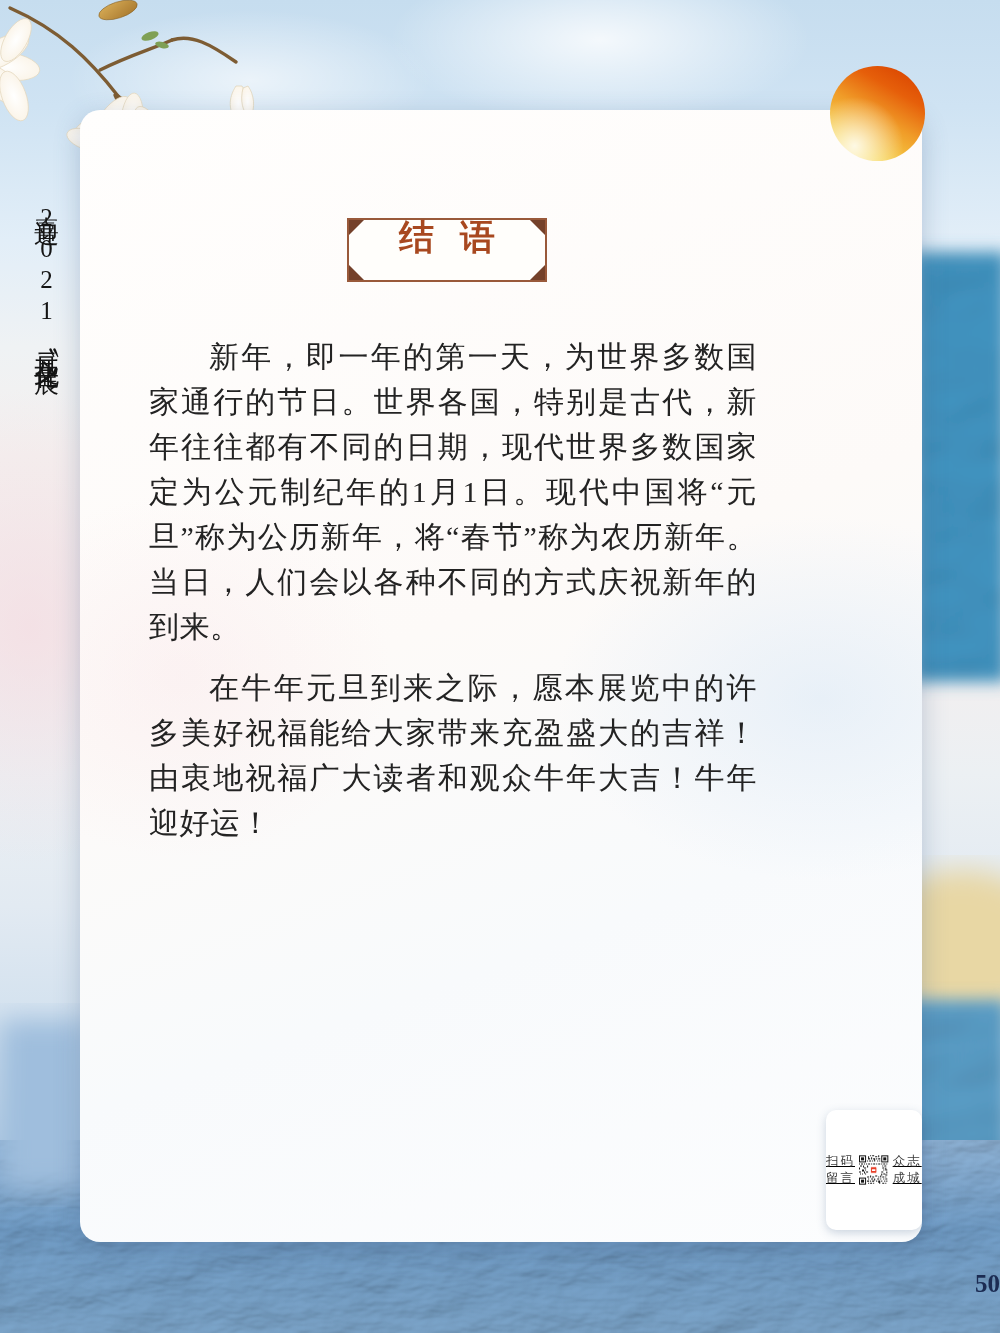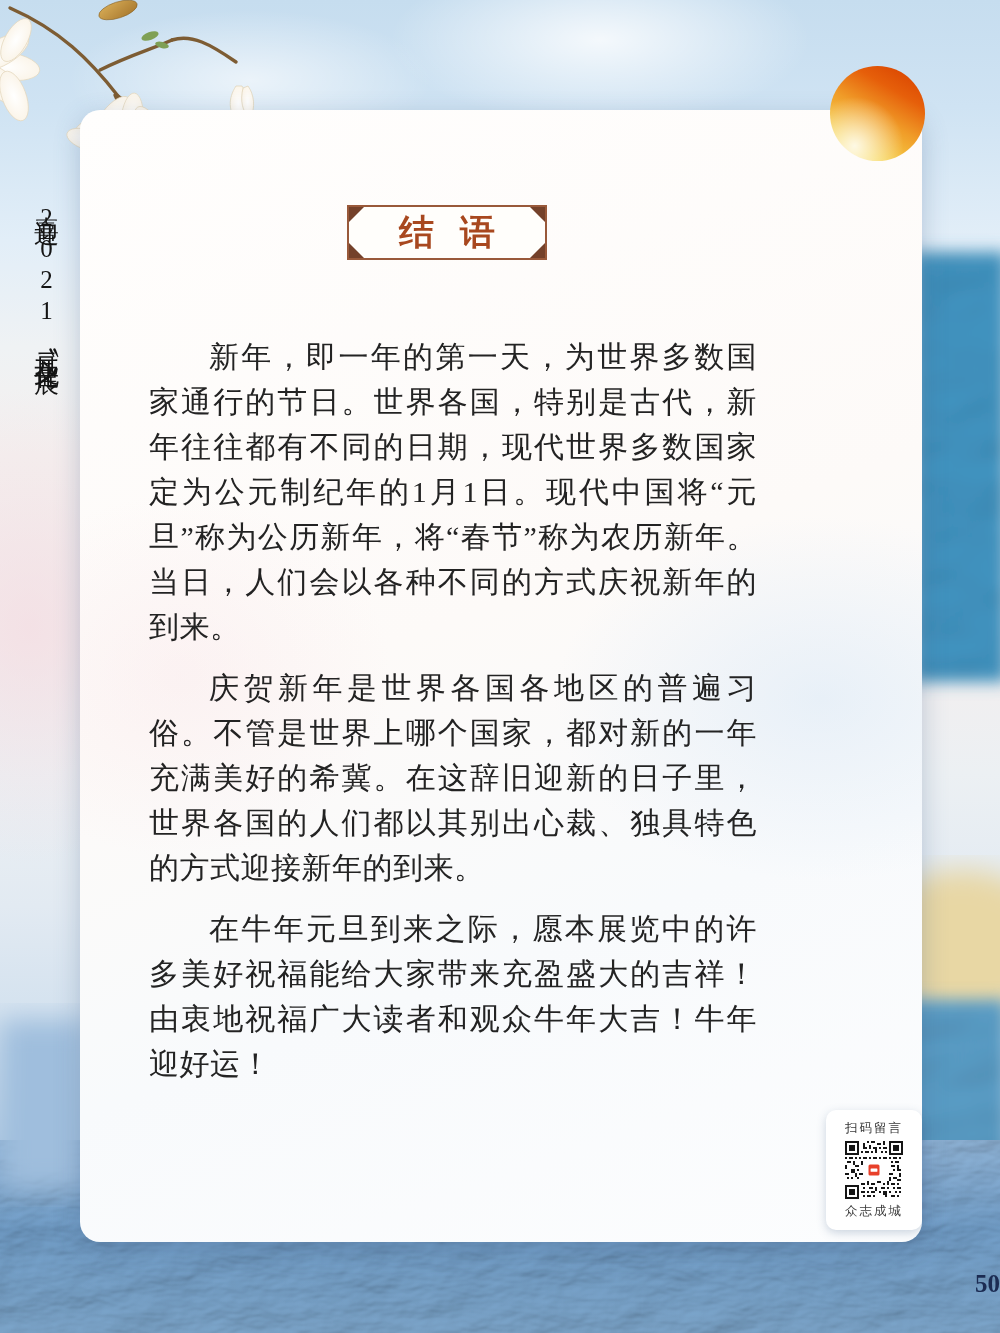--- a/index.html
+++ b/index.html
@@ -26,23 +26,23 @@
     position:absolute;left:80px;top:110px;width:842px;height:1132px;z-index:3;
     border-radius:20px;
     background:
       radial-gradient(ellipse 300px 260px at 12% 50%, rgba(248,226,230,.35), rgba(248,226,230,0) 70%),
       radial-gradient(ellipse 380px 260px at 88% 52%, rgba(214,230,245,.5), rgba(214,230,245,0) 70%),
       linear-gradient(160deg,#fffefd 0%,#fdfaf8 45%,#f8fafc 70%,#fcfdfe 100%);
     box-shadow:0 8px 26px rgba(70,100,140,.30);
   }
 
   .title-box{
-    position:absolute;left:267px;top:95px;width:200px;height:55px;
+    position:absolute;left:267px;top:108px;width:200px;height:64px;
     background:#fffefb;border:2px solid #99593a;box-sizing:border-box;
-    display:flex;align-items:center;justify-content:center;
+    display:flex;justify-content:center;
   }
   .title-box .txt{
     font-size:35px;font-weight:700;color:#a8481f;
     letter-spacing:26px;text-indent:26px;line-height:1;
   }
   .tb-corner{position:absolute;width:0;height:0;}
   .tb-tl{left:0;top:0;border-top:15px solid #74412a;border-right:15px solid transparent;}
   .tb-tr{right:0;top:0;border-top:15px solid #74412a;border-left:15px solid transparent;}
   .tb-bl{left:0;bottom:0;border-bottom:15px solid #74412a;border-right:15px solid transparent;}
   .tb-br{right:0;bottom:0;border-bottom:15px solid #74412a;border-left:15px solid transparent;}
@@ -75,21 +75,21 @@
   .vtitle-outer{
     left:894px;top:182px;font-size:80px;letter-spacing:12px;
     background-image:linear-gradient(180deg,#a04aa4 0%,#c23f93 42%,#d84485 75%,#df5a92 100%);
     -webkit-background-clip:text;background-clip:text;
     filter:drop-shadow(0 0 2px #fff) drop-shadow(0 0 4px rgba(255,255,255,.9));
   }
 
   .qr-panel{
     position:absolute;left:826px;top:1110px;width:96px;height:120px;z-index:6;
     background:#fff;border-radius:10px;box-shadow:0 3px 10px rgba(60,90,130,.25);
-    display:flex;flex-direction:column;align-items:center;justify-content:center;gap:4px;
+    display:flex;flex-direction:row;align-items:center;justify-content:center;gap:4px;text-decoration:underline;
   }
   .qr-label{font-size:12.5px;color:#3a3a3a;letter-spacing:2px;font-family:"Liberation Sans","DejaVu Sans",sans-serif;}
   .qr-code{width:58px;height:58px;}
 
   .page-number{
     position:absolute;left:0;right:0;top:1270px;z-index:4;text-align:right;
     font-size:25px;font-weight:700;color:#1b2b52;
   }
 </style>
 </head>
@@ -191,21 +191,20 @@
   <div class="card">
     <div class="title-box">
       <span class="tb-corner tb-tl"></span>
       <span class="tb-corner tb-tr"></span>
       <span class="tb-corner tb-bl"></span>
       <span class="tb-corner tb-br"></span>
       <span class="txt">结语</span>
     </div>
     <div class="article">
       <p>新年，即一年的第一天，为世界多数国家通行的节日。世界各国，特别是古代，新年往往都有不同的日期，现代世界多数国家定为公元制纪年的1月1日。现代中国将“元旦”称为公历新年，将“春节”称为农历新年。当日，人们会以各种不同的方式庆祝新年的到来。</p>
-      <p>庆贺新年是世界各国各地区的普遍习俗。不管是世界上哪个国家，都对新的一年充满美好的希冀。在这辞旧迎新的日子里，世界各国的人们都以其别出心裁、独具特色的方式迎接新年的到来。</p>
       <p>在牛年元旦到来之际，愿本展览中的许多美好祝福能给大家带来充盈盛大的吉祥！由衷地祝福广大读者和观众牛年大吉！牛年迎好运！</p>
     </div>
   </div>
 
   <div class="sun"></div>
 
   <div class="vtitle vtitle-inner">只争朝夕</div>
   <div class="vtitle vtitle-outer">不负韶华</div>
 
   <div class="qr-panel">

